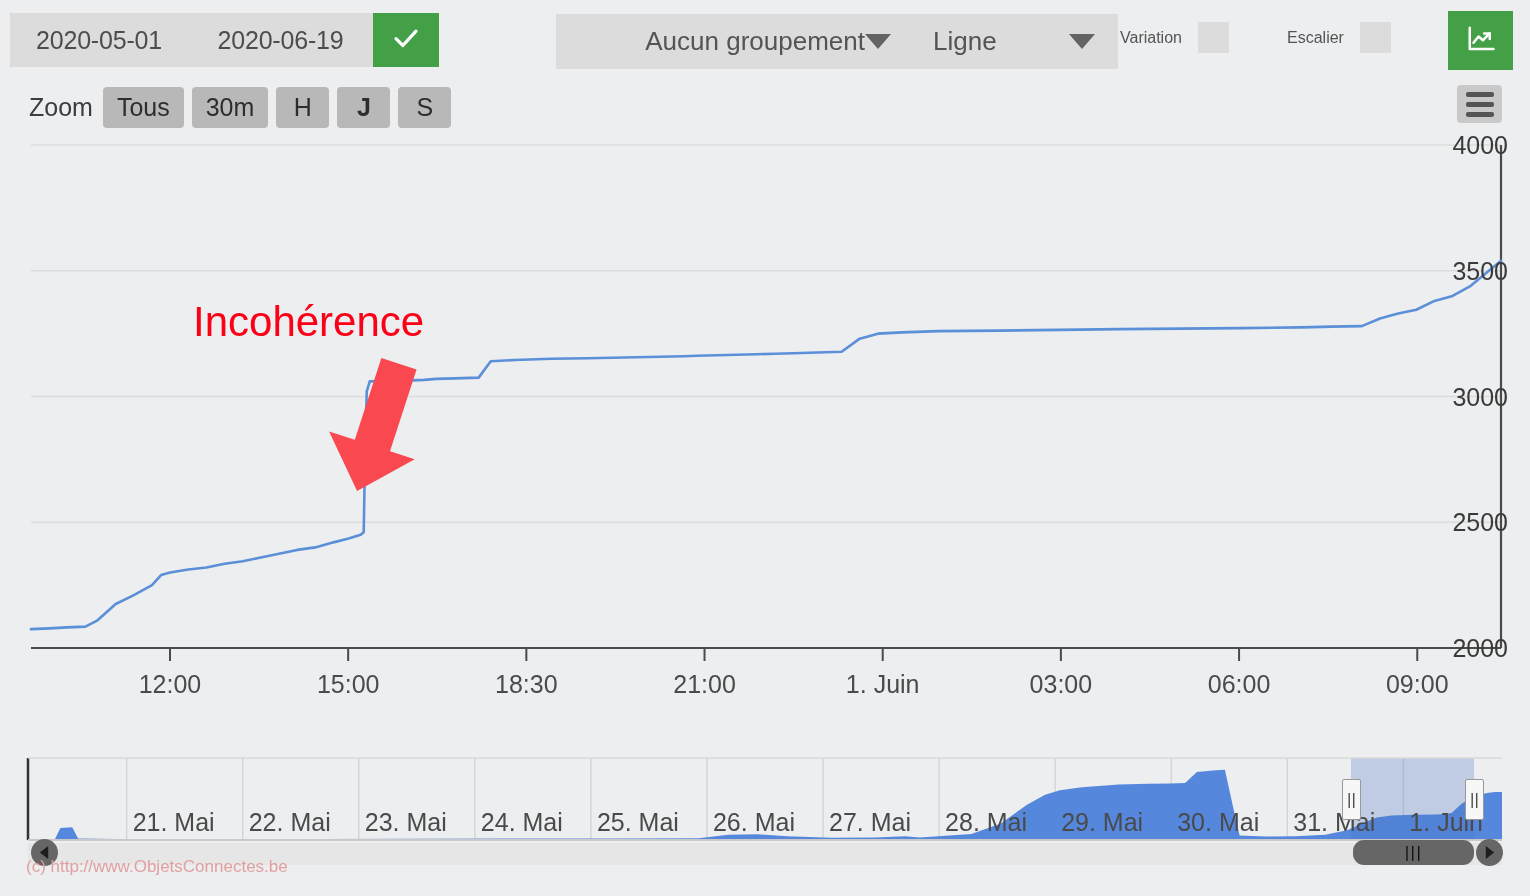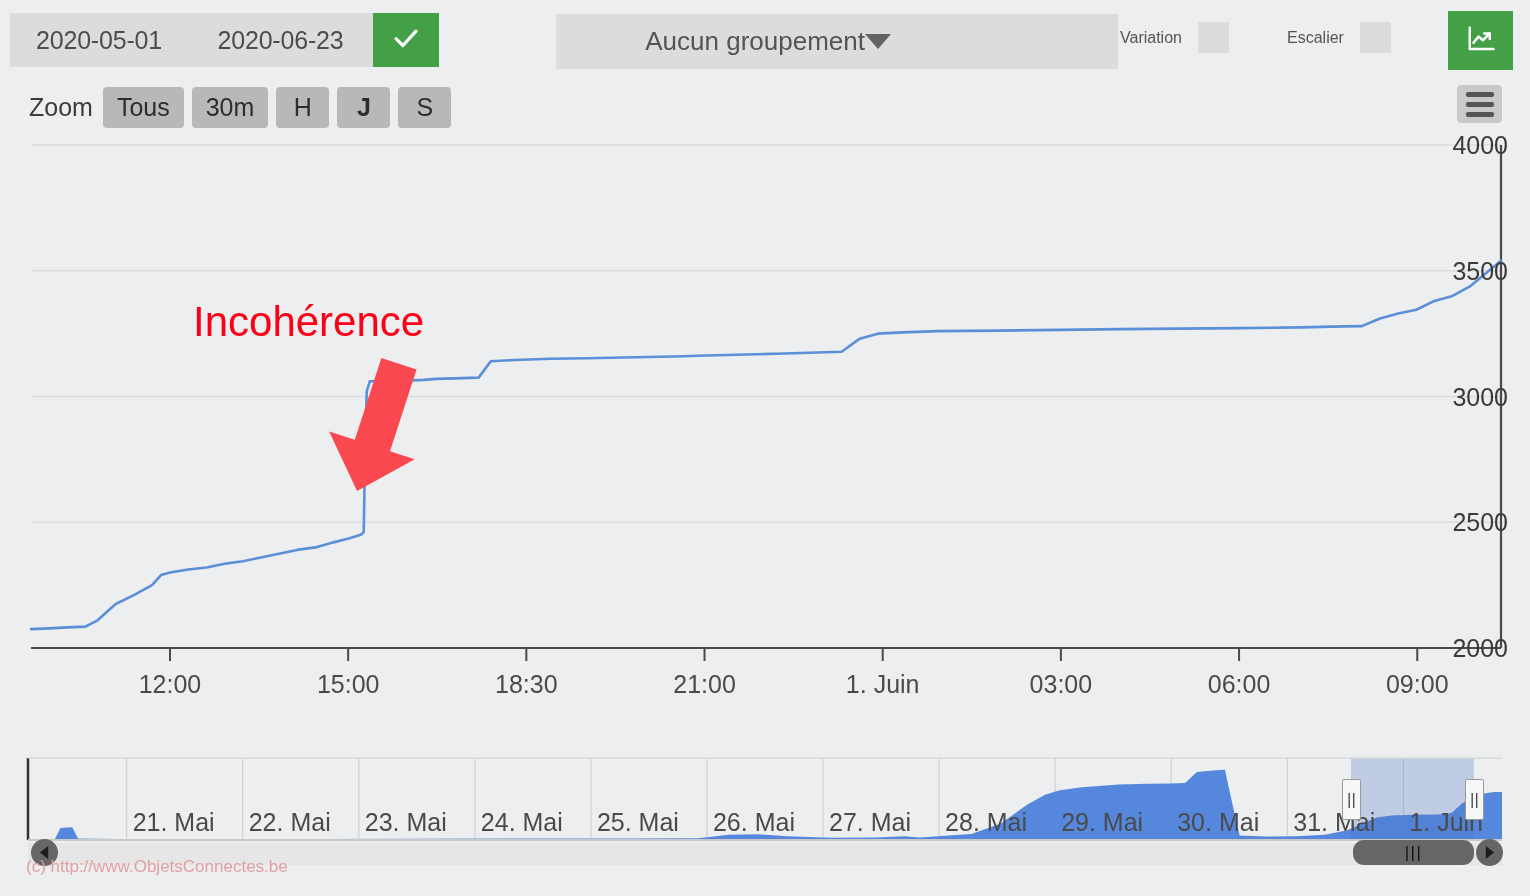--- a/index.html
+++ b/index.html
@@ -134,33 +134,37 @@
 </style>
 </head>
 <body>
 
 <div id="app">
 
   <div class="toolbar">
 
     <div class="tb-group" id="date-group">
       <div class="date-field" id="date-start">2020-05-01</div>
-      <div class="date-field" id="date-end">2020-06-23</div>
+      <div class="date-field" id="date-end">2020-06-19</div>
       <div class="green-btn" id="apply-button">
         <span>
           <svg viewBox="0 0 24 24" fill="none" stroke="#ffffff" stroke-width="2.6" stroke-linecap="round" stroke-linejoin="round">
             <polyline points="4,12.5 9.5,18 20,6.5"></polyline>
           </svg>
         </span>
       </div>
     </div>
 
     <div class="tb-group" id="group-select-group">
       <div class="select-ctl" id="grouping-select">
         <span class="sel-label">Aucun groupement</span>
+        <span class="caret"></span>
+      </div>
+      <div class="select-ctl" id="type-select">
+        <span class="sel-label">Ligne</span>
         <span class="caret"></span>
       </div>
     </div>
 
     <div class="chk-wrap" id="variation-wrap">
       <span class="chk-label">Variation</span>
       <span class="chk-box"></span>
     </div>
 
     <div class="chk-wrap" id="escalier-wrap">

